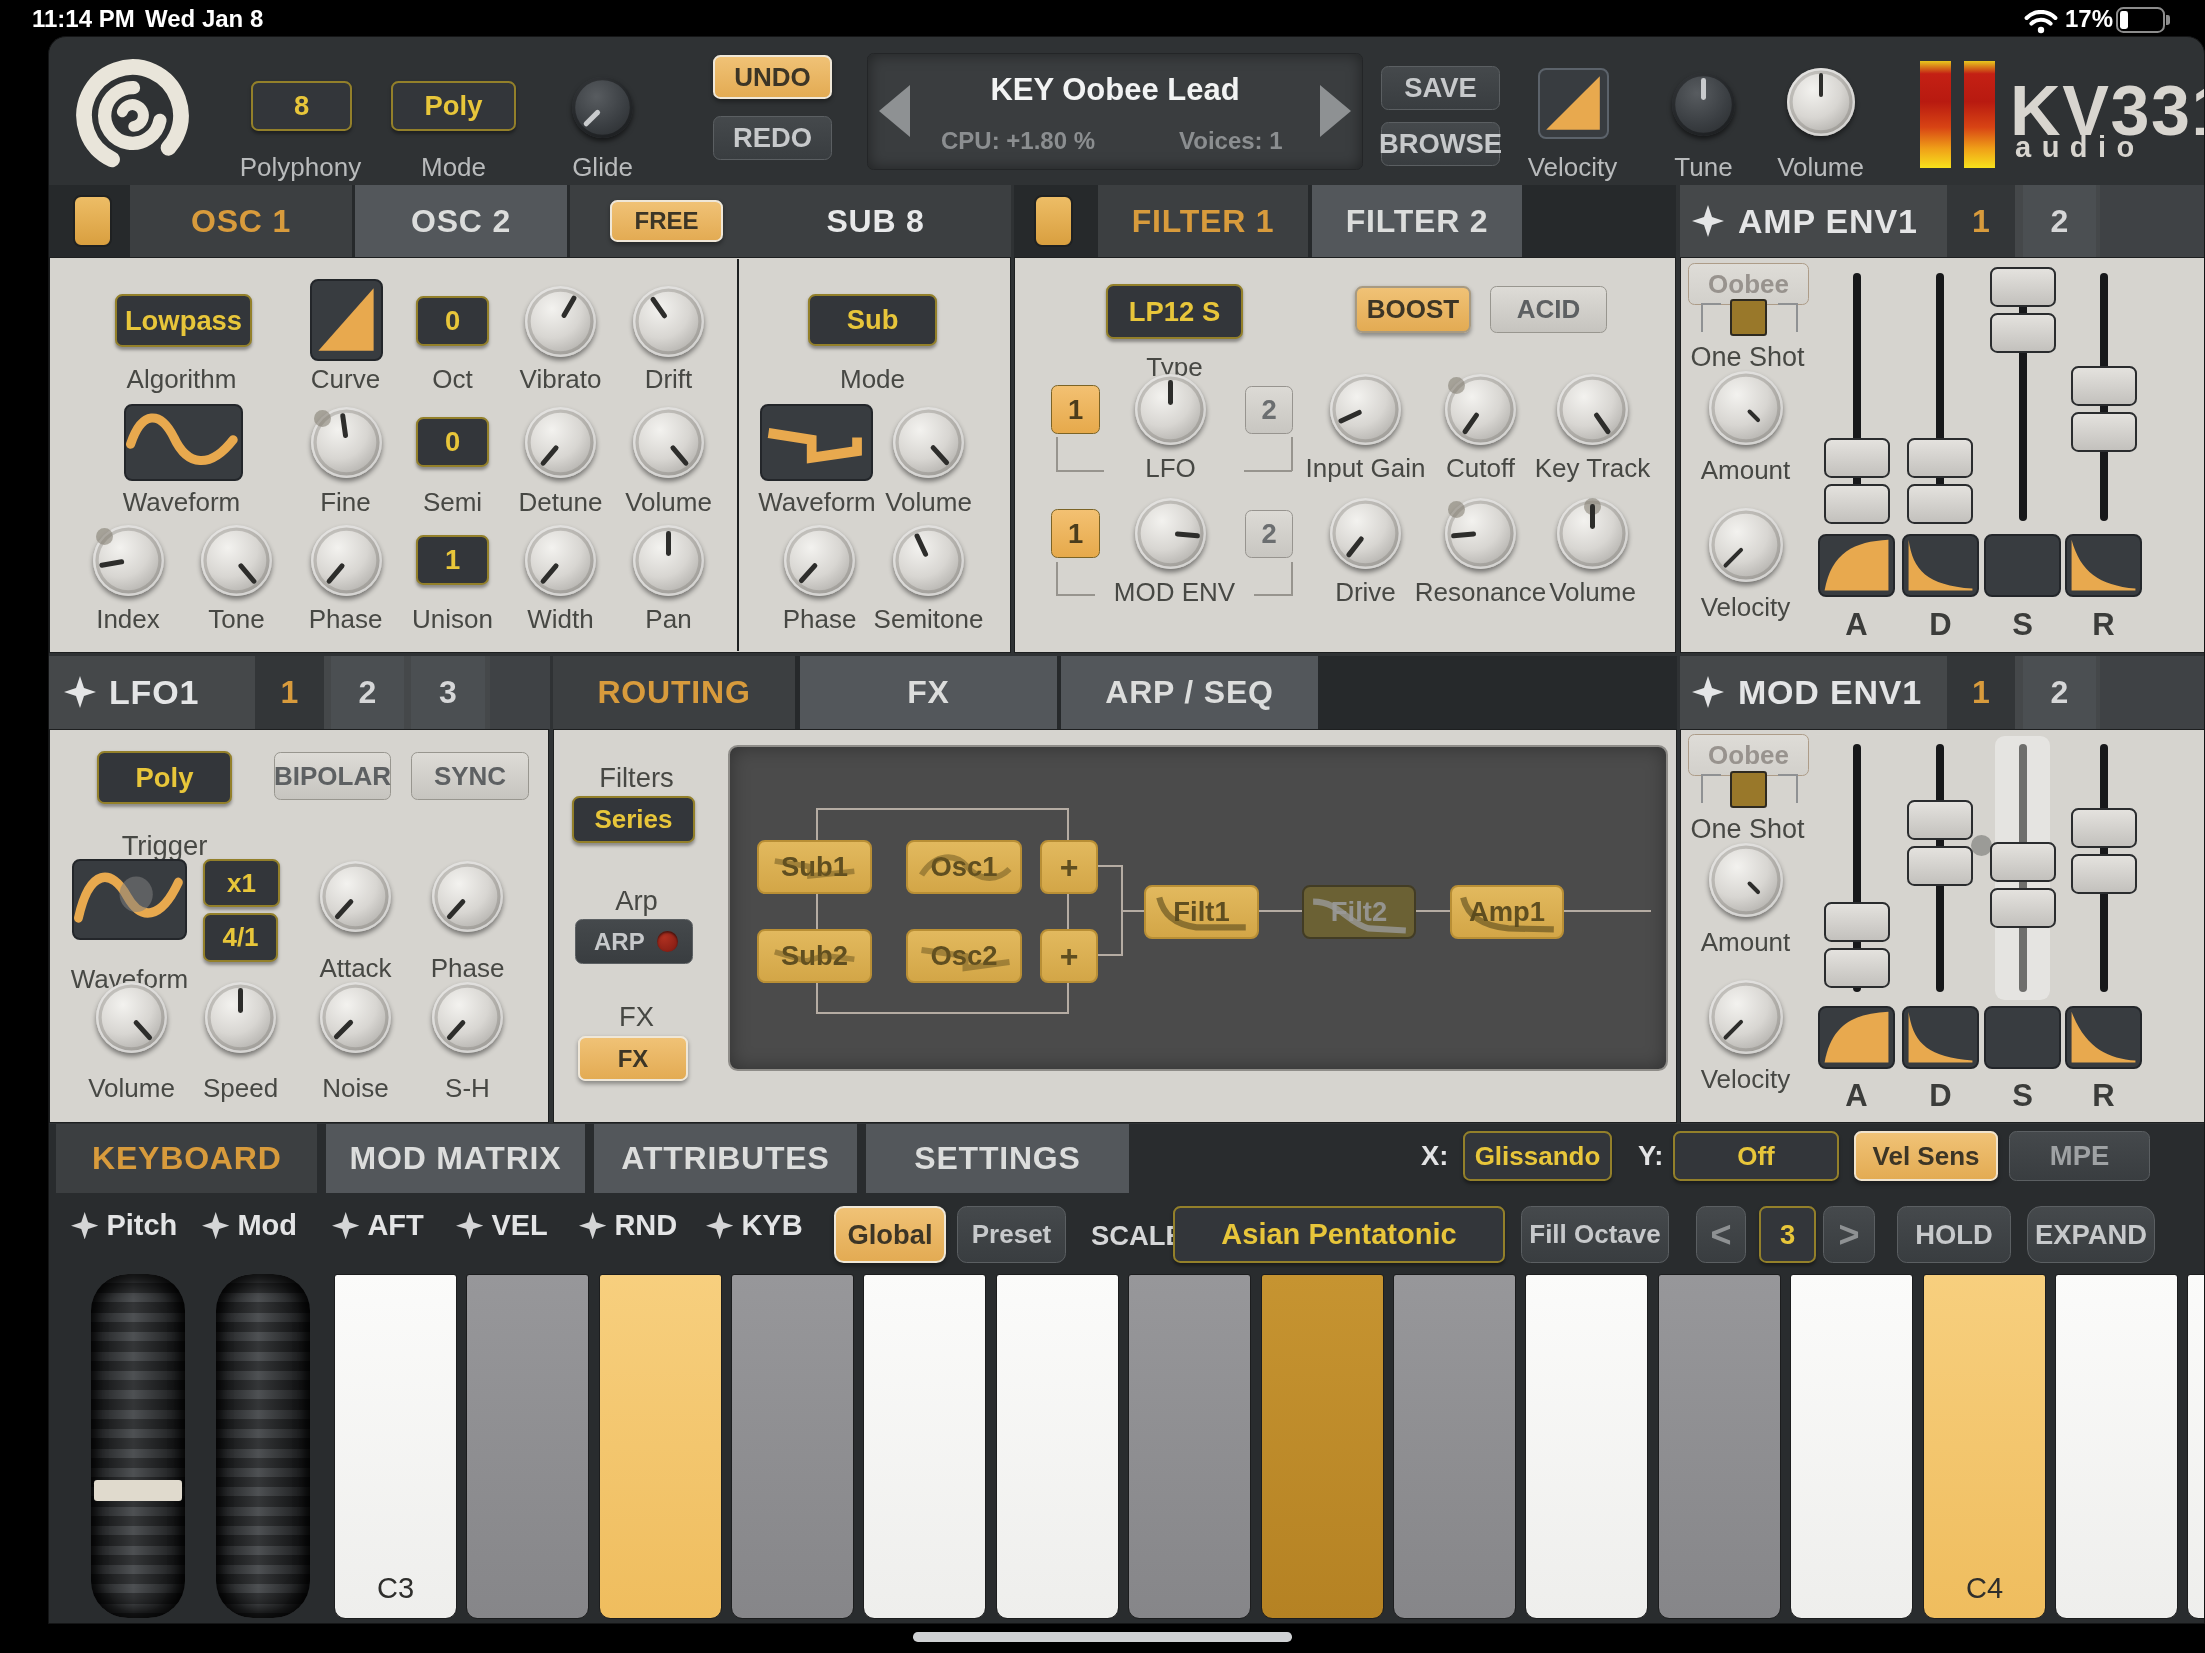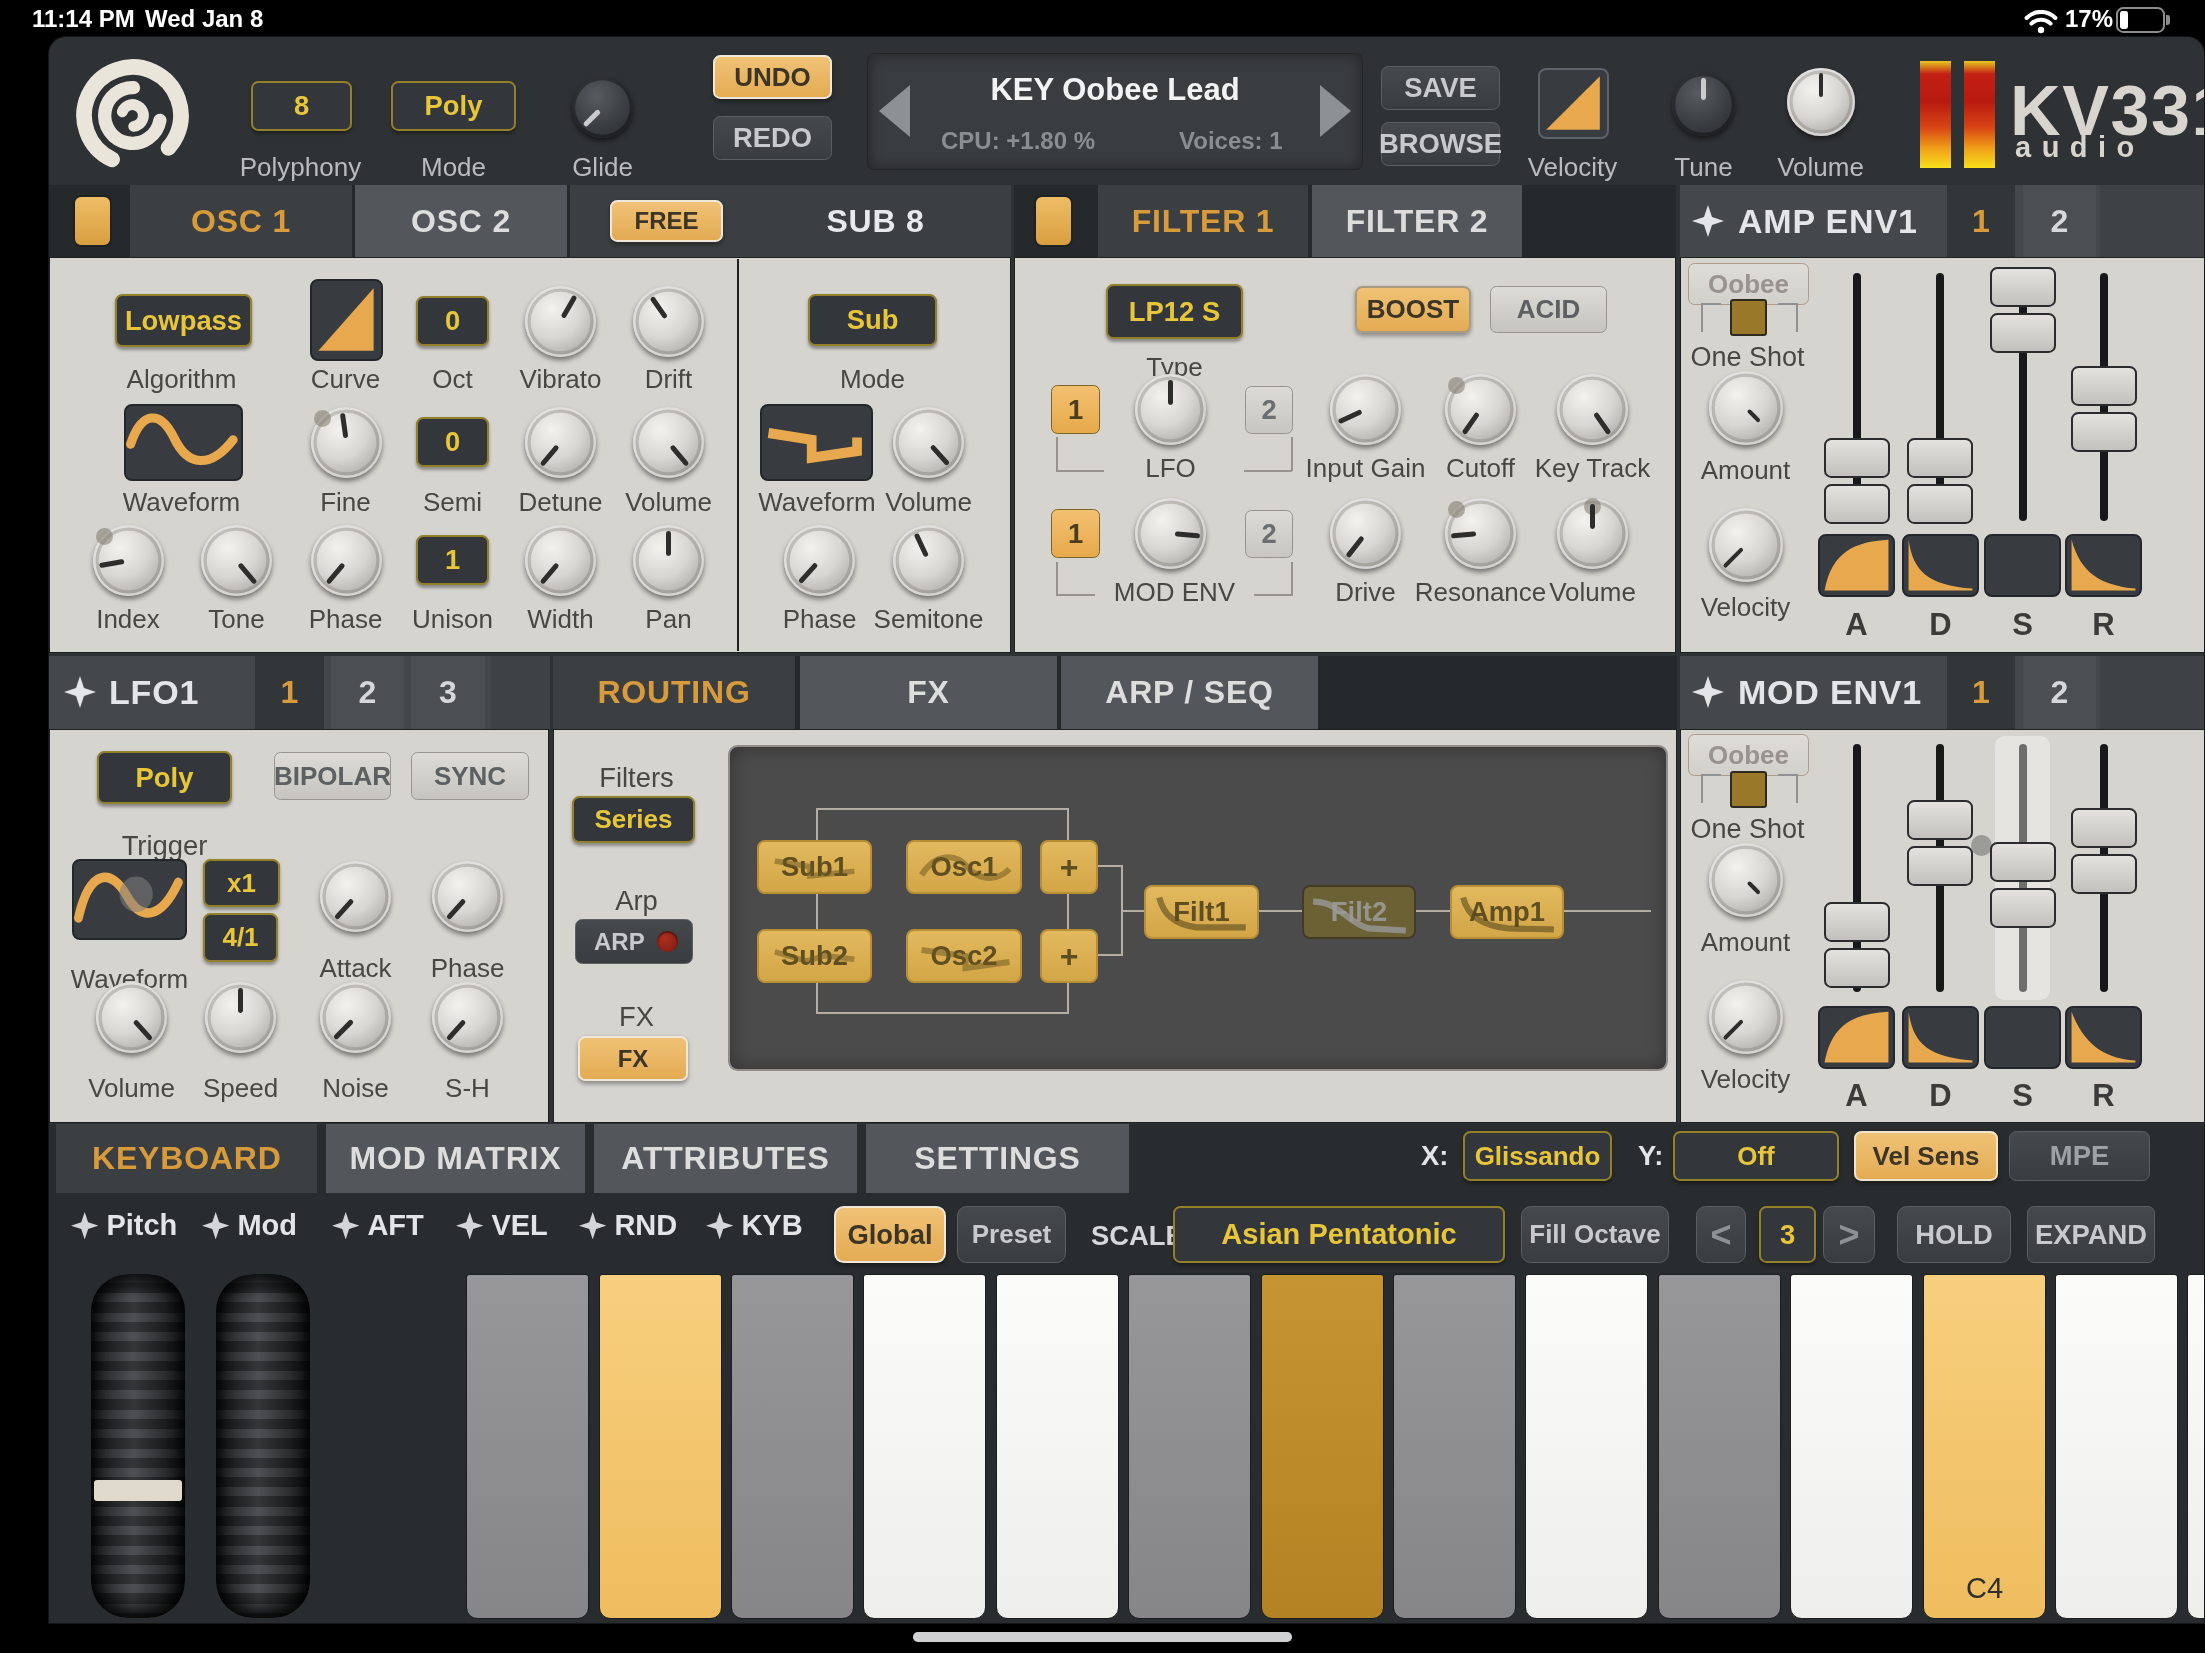--- a/index.html
+++ b/index.html
@@ -674,27 +674,30 @@
     </div>
   <div class="btn-orange" style="left:785px;top:1169px;width:112px;height:57px;border-radius:9.7px;font-size:27.4px">Global</div>
   <div class="btn-dark" style="left:908px;top:1169px;width:109px;height:57px;border-radius:9.7px;font-size:26px">Preset</div>
   <div class="abs" style="left:1042px;top:1183px;color:#d6d7d8;font-size:27.4px;font-weight:bold">SCALE</div>
   <div class="vbox" style="left:1124px;top:1169px;width:332px;height:57px;font-size:29px">Asian Pentatonic</div>
   <div class="btn-dark" style="left:1472px;top:1169px;width:148px;height:57px;border-radius:9.7px;font-size:26px">Fill Octave</div>
   <div class="btn-dark" style="left:1647px;top:1169px;width:50px;height:57px;border-radius:9.7px;color:#8e9193;font-size:36px">&lt;</div>
   <div class="vbox" style="left:1710px;top:1169px;width:57px;height:57px">3</div>
   <div class="btn-dark" style="left:1774px;top:1169px;width:52px;height:57px;border-radius:9.7px;color:#8e9193;font-size:36px">&gt;</div>
   <div class="btn-dark" style="left:1848px;top:1169px;width:114px;height:57px;border-radius:9.7px">HOLD</div>
-  <div class="btn-dark" style="left:1978px;top:1169px;width:128px;height:57px;border-radius:7px">EXPAND</div>
+  <div class="btn-dark" style="left:1978px;top:1169px;width:128px;height:57px;border-radius:14px">EXPAND</div>
 
   <div class="wheel" style="left:42px;top:1237px">
       <div class="band"></div>
     </div>
   <div class="wheel" style="left:167px;top:1237px"></div>
 
+  <div class="key" style="left:285px" data-color="white">
+      <span class="key-lbl">C3</span>
+    </div>
   <div class="key" style="left:417px" data-color="gray">
       <span class="key-lbl"></span>
     </div>
   <div class="key" style="left:550px" data-color="orange">
       <span class="key-lbl"></span>
     </div>
   <div class="key" style="left:682px" data-color="gray">
       <span class="key-lbl"></span>
     </div>
   <div class="key" style="left:814px" data-color="white">

